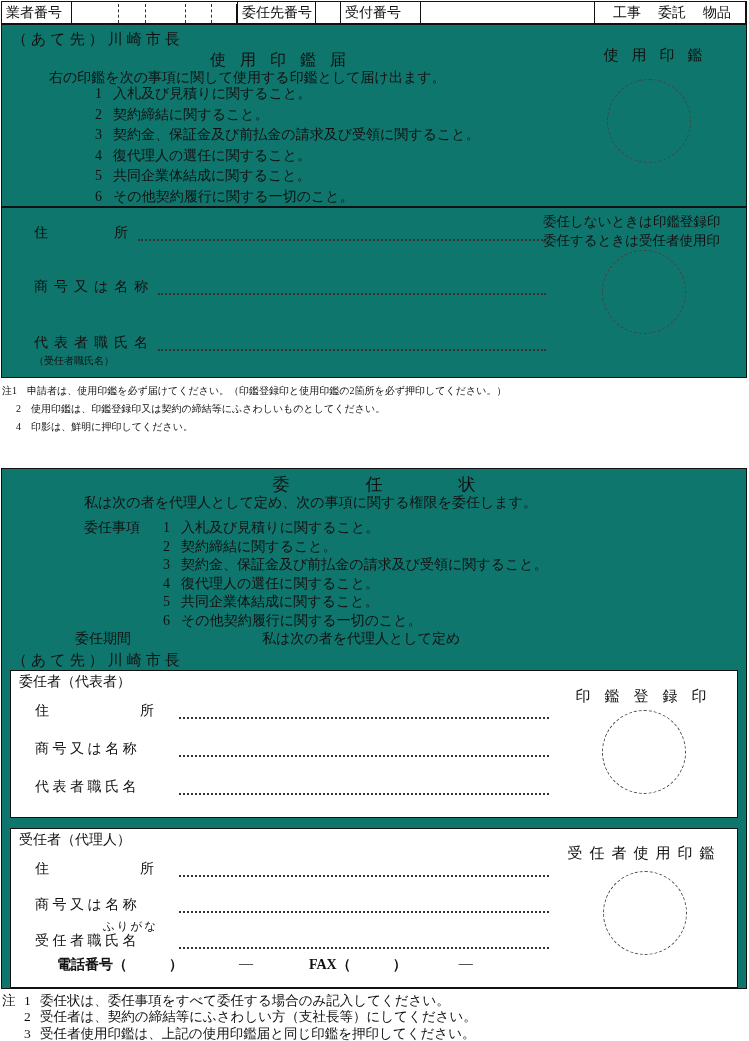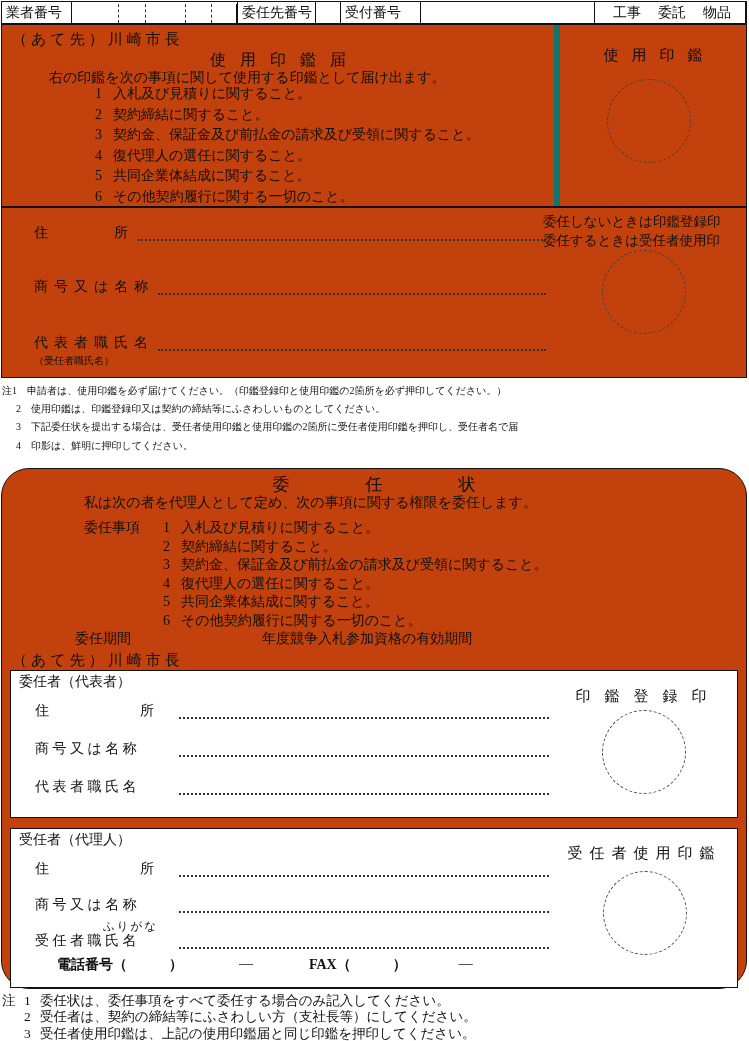--- a/index.html
+++ b/index.html
@@ -19,21 +19,21 @@
   #h-vendor-entry { width:166px; display:flex; padding:0; }
   #h-vendor-entry .sub { border-right:1px dashed #333; }
   #h-vendor-entry .sub:last-child { border-right:1px solid #111; }
   #h-deleg-label { width:78px; }
   #h-blank1 { width:25px; }
   #h-recept-label { width:80px; }
   #h-blank2 { width:174px; }
   #h-cats { flex:1; border-right:none; display:flex; gap:17px; justify-content:center; padding-top:2px; }
 
   
-  .box { position:absolute; border:1px solid #111; background:#c2410c; }
+  .box { position:absolute; border:1px solid #111; background:#0f766e; }
 
   
   #boxA { top:24px; left:1px; width:746px; height:183px; }
   #boxA-right { position:absolute; top:0; right:0; width:192px; height:100%;
                 border-left:6px solid #0f766e; }
   .addressee { letter-spacing:4px; font-size:15px; white-space:nowrap; }
   #titleA { top:25px; left:0; width:552px; text-align:center; font-size:16px;
             letter-spacing:14px; padding-left:14px; white-space:nowrap; }
   #subtitleA { top:44px; left:47px; white-space:nowrap; }
   .item-col { line-height:20.6px; }
@@ -56,21 +56,21 @@
   .sub-label { font-size:10px; }
 
   
   #notesTop { position:absolute; top:382px; left:2px; width:745px;
               font-size:10px; line-height:18.2px; }
   .note-line { white-space:nowrap; }
   .note-line.n-num { padding-left:14px; }
   .note-line.n-cont { padding-left:22px; }
 
   
-  #boxC { top:468px; left:1px; width:746px; height:521px;border-radius:28px; }
+  #boxC { top:468px; left:1px; width:746px; height:521px; }
   #poaTitle { top:4px; left:0; width:100%; text-align:center; font-size:17px;
               letter-spacing:76px; padding-left:76px; white-space:nowrap; }
   #poaIntro { top:25px; left:82px; white-space:nowrap; }
   #poaItemsLabel { top:50px; left:82px; }
   #poaItems { top:50px; left:156px; line-height:18.5px; }
   #poaPeriodLabel { top:161px; left:73px; }
   #poaPeriodValue { top:161px; left:260px; }
   #poaAddressee { top:182px; left:10px; }
   .inner-box { position:absolute; left:8px; width:728px; border:1px solid #111; background:#fff; }
   #boxC1 { top:201px; height:148px; }
@@ -173,21 +173,20 @@
     <div id="boxB-right">
       <div>委任しないときは印鑑登録印</div>
       <div>委任するときは受任者使用印</div>
     </div>
     <div class="circle" style="left:600px; top:42px;"></div>
   </div>
 
   <div id="notesTop">
     <div class="note-line">注1　申請者は、使用印鑑を必ず届けてください。（印鑑登録印と使用印鑑の2箇所を必ず押印してください。）</div>
     <div class="note-line n-num">2　使用印鑑は、印鑑登録印又は契約の締結等にふさわしいものとしてください。</div>
-    <div class="note-line n-num">3　下記委任状を提出する場合は、受任者使用印鑑と使用印鑑の2箇所に受任者使用印鑑を押印し、受任者名で届</div>
     <div class="note-line n-num">4　印影は、鮮明に押印してください。</div>
   </div>
 
   <div class="box" id="boxC">
     <div class="abs" id="poaTitle">委任状</div>
     <div class="abs" id="poaIntro">私は次の者を代理人として定め、次の事項に関する権限を委任します。</div>
     <div class="abs" id="poaItemsLabel">委任事項</div>
 
     <div class="abs item-col" id="poaItems">
       <div class="item-row">
@@ -210,21 +209,21 @@
         <span class="item-num">5</span>
         <span class="item-text">共同企業体結成に関すること。</span>
       </div>
       <div class="item-row">
         <span class="item-num">6</span>
         <span class="item-text">その他契約履行に関する一切のこと。</span>
       </div>
     </div>
 
     <div class="abs" id="poaPeriodLabel">委任期間</div>
-    <div class="abs" id="poaPeriodValue">年度競争入札参加資格の有効期間</div>
+    <div class="abs" id="poaPeriodValue">私は次の者を代理人として定め</div>
     <div class="abs addressee" id="poaAddressee">（あて先）川崎市長</div>
 
     <div class="inner-box" id="boxC1">
       <div class="inner-label">委任者（代表者）</div>
       <div class="field fieldC" style="top:30px;">
         <span class="f-label f-labelC ls7">住　　　　所</span>
         <span class="dots"></span>
       </div>
       <div class="field fieldC" style="top:68px;">
         <span class="f-label f-labelC">商 号 又 は 名 称</span>

